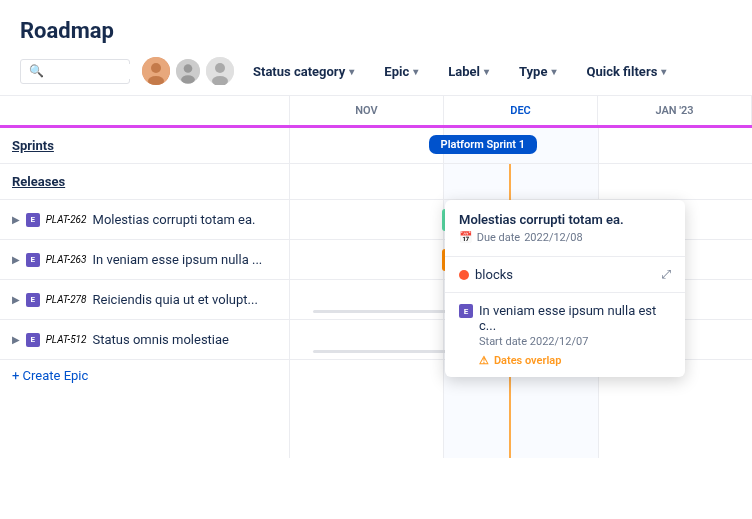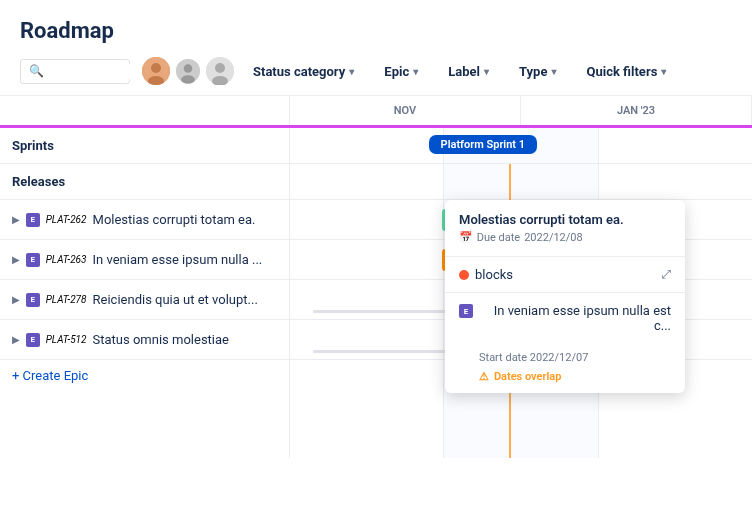--- a/index.html
+++ b/index.html
@@ -28,21 +28,21 @@
     .month-cell.active { color: #0052cc; }
 
     
     .grid-container { display: flex; height: 330px; }
     .left-panel { width: 290px; min-width: 290px; border-right: 1px solid #ebecf0; overflow: hidden; }
     .right-panel { flex: 1; position: relative; overflow: hidden; }
 
     
     .row { display: flex; align-items: center; height: 40px; border-bottom: 1px solid #ebecf0; }
     .row-label { padding: 0 12px; display: flex; align-items: center; gap: 6px; white-space: nowrap; overflow: hidden; }
-    .row-section { height: 36px; display: flex; align-items: center; padding: 0 12px; border-bottom: 1px solid #ebecf0; background: #fff; }
+    .row-section { height: 36px; display: flex; align-items: center; padding: 0 12px; border-bottom: 1px solid #ebecf0; background: #fff; text-decoration: underline; }
     .section-title { font-weight: 700; font-size: 13px; color: #172b4d; }
 
     .epic-badge { width: 14px; height: 14px; border-radius: 2px; background: #6554c0; display: flex; align-items: center; justify-content: center; flex-shrink: 0; }
     .epic-badge span { color: #fff; font-size: 8px; font-weight: 700; }
 
     .issue-key { color: #000000; font-size: 10px; flex-shrink: 0; font-style: italic; }
     .issue-name { color: #172b4d; font-size: 13px; overflow: hidden; text-overflow: ellipsis; white-space: nowrap; }
     .expand-arrow { color: #6b778c; font-size: 10px; cursor: pointer; }
 
     
@@ -61,21 +61,21 @@
     .popup-meta { font-size: 11px; color: #6b778c; display: flex; align-items: center; gap: 4px; }
     .blocks-row { display: flex; justify-content: space-between; padding: 10px 14px; border-bottom: 1px solid #ebecf0; }
     .blocks-label { font-size: 13px; color: #172b4d; display: flex; align-items: center; gap: 6px; }
     .blocks-dot { width: 10px; height: 10px; border-radius: 50%; background: #ff5630; display: inline-block; }
     .blocks-link-icon { color: #6b778c; font-size: 12px; }
     .popup-linked { padding: 10px 14px; }
     .linked-item { display: flex; align-items: flex-start; gap: 6px; }
     .linked-badge { width: 14px; height: 14px; border-radius: 2px; background: #6554c0; display: flex; align-items: center; justify-content: center; flex-shrink: 0; margin-top: 1px; }
     .linked-badge span { color: #fff; font-size: 8px; font-weight: 700; }
     .linked-text { flex: 1; }
-    .linked-name { font-size: 13px; color: #172b4d; margin-bottom: 18px; text-align: right; }
+    .linked-name { font-size: 13px; color: #172b4d; margin-bottom: 2px; }
     .linked-meta { font-size: 11px; color: #6b778c; }
     .overlap-warning { display: flex; align-items: center; gap: 5px; margin-top: 6px; font-size: 11px; color: #ff991f; font-weight: 600; }
     .warning-icon { color: #ff991f; }
 
     
     .create-epic { padding: 8px 12px; display: flex; align-items: center; gap: 6px; cursor: pointer; color: #0052cc; font-size: 13px; }
   </style>
 </head>
 <body>
 
@@ -134,20 +134,21 @@
       <span class="chevron">▾</span>
     </div>
   </div>
 
   <div class="timeline-wrapper">
 
     <div style="display:flex; border-bottom: 3px solid #d946ef;">
       <div style="width:290px; min-width:290px; border-right:1px solid #ebecf0;"></div>
       <div style="flex:1; display:flex;">
         <div class="month-cell" style="flex:1;">NOV</div>
+        <div class="month-cell active" style="flex:1;">DEC</div>
         <div class="month-cell" style="flex:1;">JAN '23</div>
       </div>
     </div>
 
     <div class="grid-container">
 
       <div class="left-panel">
 
         <div class="row-section">
           <span class="section-title">Sprints</span>

